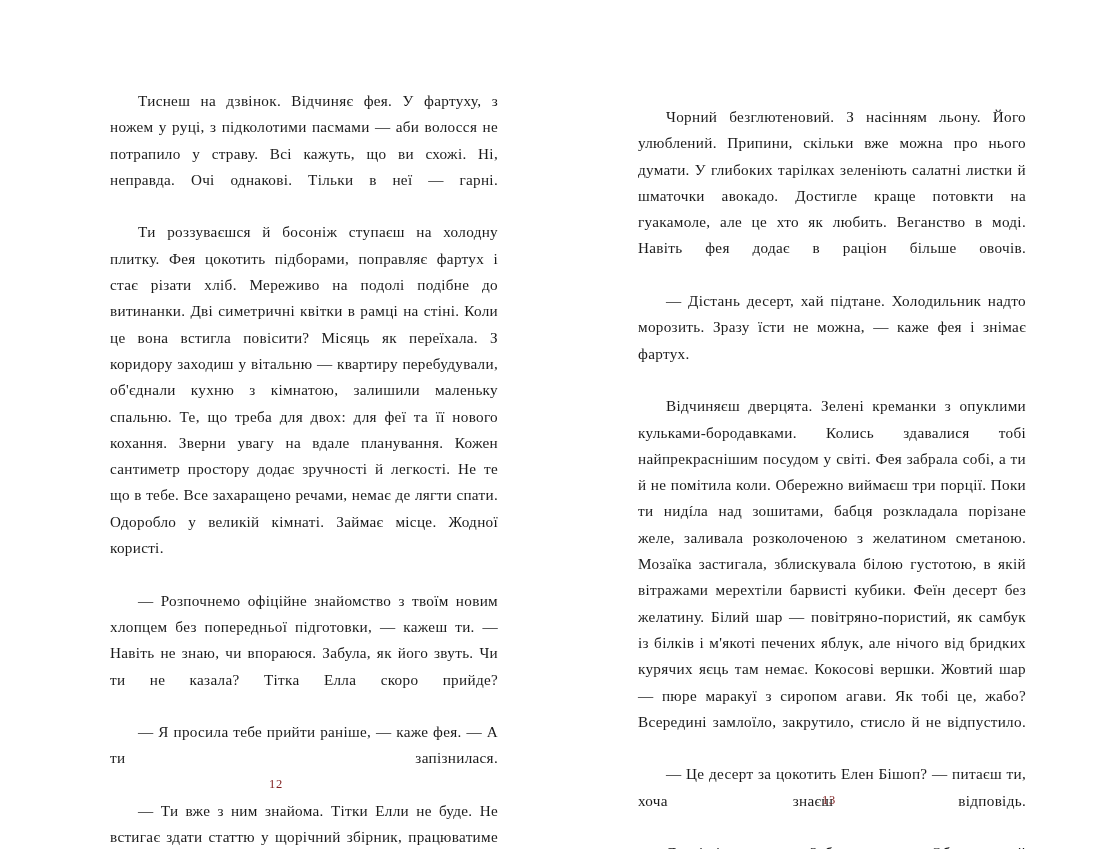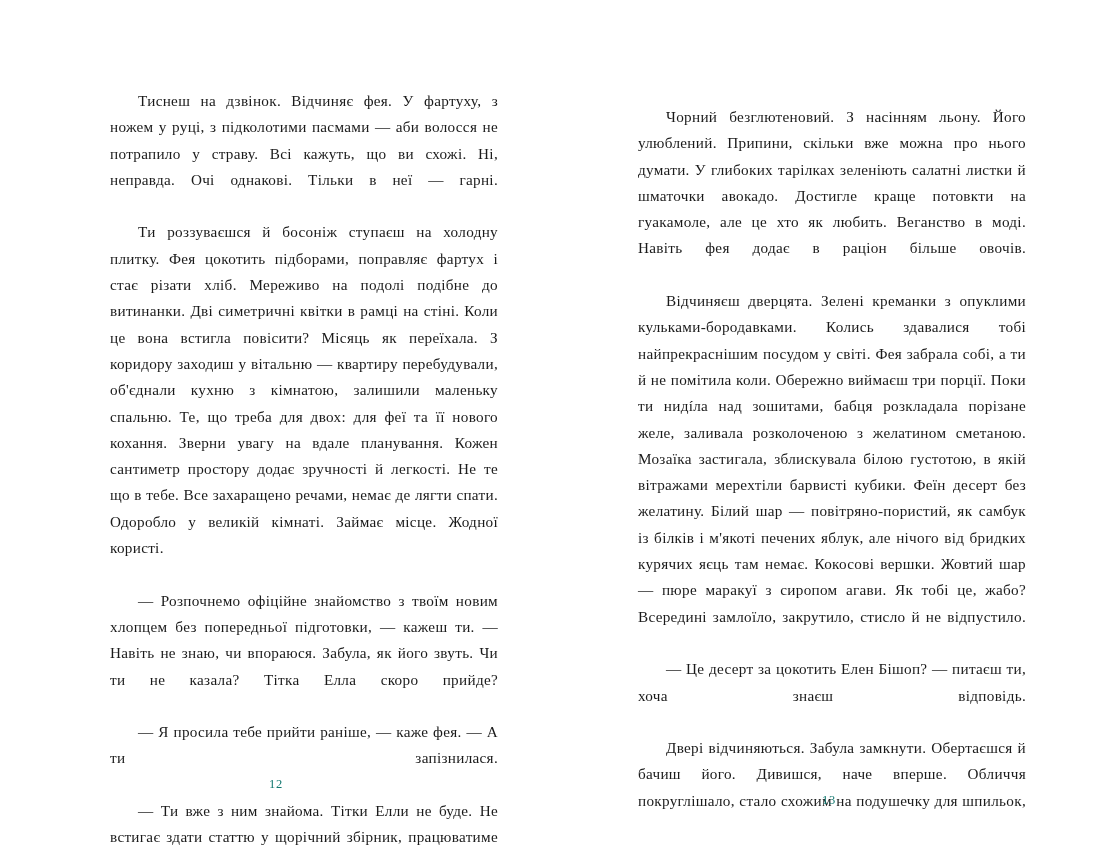--- a/index.html
+++ b/index.html
@@ -63,21 +63,21 @@
     width: 100%;
   }
 
   .folio {
     position: absolute;
     bottom: 57px;
     width: 100%;
     text-align: center;
     font-size: 12.5px;
     letter-spacing: 0.06em;
-    color: #0f766e;
+    color: #7f1d1d;
   }
   .page-left  .folio { left: 0; }
   .page-right .folio { left: 0; }
 </style>
 </head>
 <body>
 
 <div class="spread">
 
   <div class="page page-left">
@@ -87,20 +87,21 @@
       <p class="para">— Розпочнемо офіційне знайомство з твоїм новим хлопцем без попередньої підготовки, — кажеш ти. — Навіть не знаю, чи впораюся. Забула, як його звуть. Чи ти не казала? Тітка Елла скоро прийде?</p>
       <p class="para">— Я просила тебе прийти раніше, — каже фея. — А ти запізнилася.</p>
       <p class="para">— Ти вже з ним знайома. Тітки Елли не буде. Не встигає здати статтю у щорічний збірник, працюватиме до ночі, — каже фея і простягає кошичок із хлібом. — Постав на стіл.</p>
     </div>
     <div class="folio">12</div>
   </div>
 
   <div class="page page-right">
     <div class="text-column">
       <p class="para">Чорний безглютеновий. З насінням льону. Його улюблений. Припини, скільки вже можна про нього думати. У глибоких тарілках зеленіють салатні листки й шматочки авокадо. Достигле краще потовкти на гуакамоле, але це хто як любить. Веганство в моді. Навіть фея додає в раціон більше овочів.</p>
+      <p class="para">— Дістань десерт, хай підтане. Холодильник надто морозить. Зразу їсти не можна, — каже фея і знімає фартух.</p>
       <p class="para">Відчиняєш дверцята. Зелені креманки з опуклими кульками-бородавками. Колись здавалися тобі найпрекраснішим посудом у світі. Фея забрала собі, а ти й не помітила коли. Обережно виймаєш три порції. Поки ти нидíла над зошитами, бабця розкладала порізане желе, заливала розколоченою з желатином сметаною. Мозаїка застигала, зблискувала білою густотою, в якій вітражами мерехтіли барвисті кубики. Феїн десерт без желатину. Білий шар — повітряно-пористий, як самбук із білків і м'якоті печених яблук, але нічого від бридких курячих яєць там немає. Кокосові вершки. Жовтий шар — пюре маракуї з сиропом агави. Як тобі це, жабо? Всередині замлоїло, закрутило, стисло й не відпустило.</p>
       <p class="para">— Це десерт за цокотить Елен Бішоп? — питаєш ти, хоча знаєш відповідь.</p>
       <p class="para">Двері відчиняються. Забула замкнути. Обертаєшся й бачиш його. Дивишся, наче вперше. Обличчя покруглішало, стало схожим на подушечку для шпильок,</p>
     </div>
     <div class="folio">13</div>
   </div>
 
 </div>
 
 </body></html>

